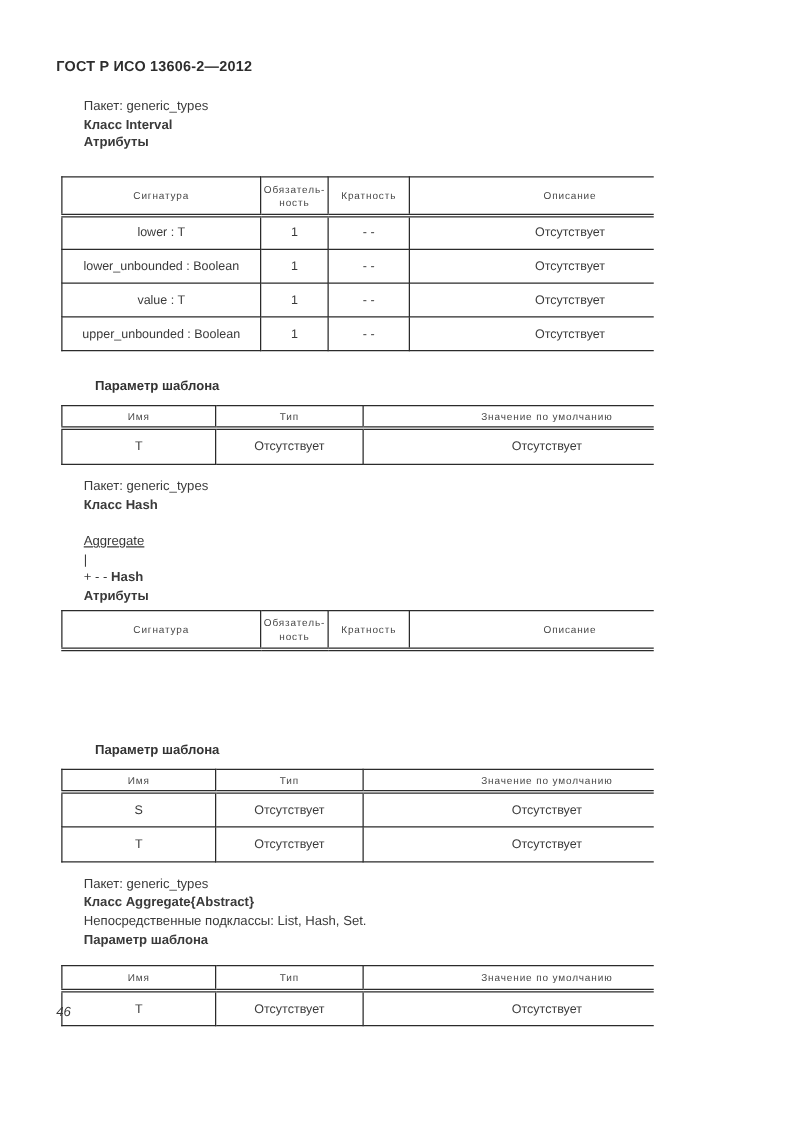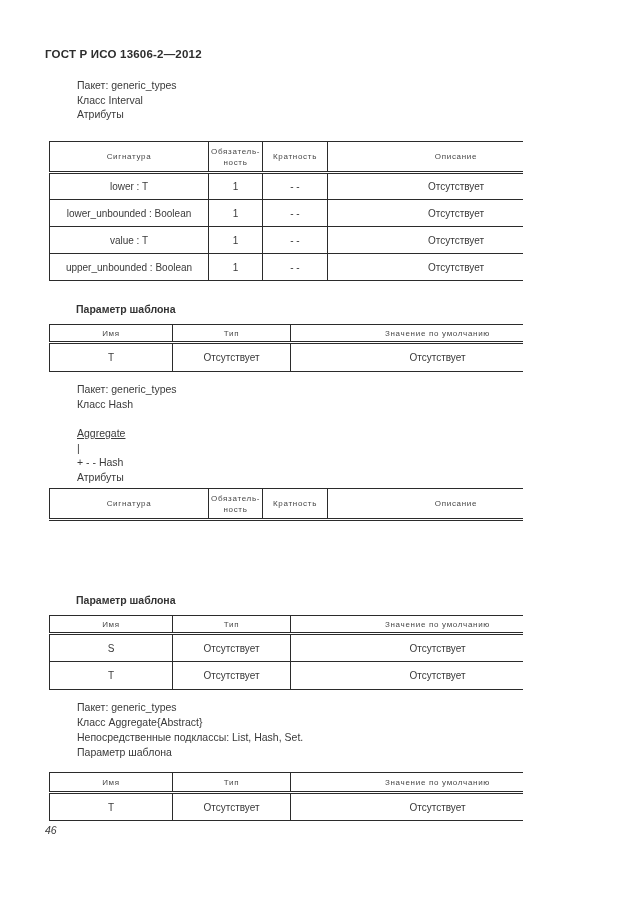--- a/index.html
+++ b/index.html
@@ -1,46 +1,46 @@
 <!DOCTYPE html>
 <html><head>
 <meta charset="utf-8">
 <style>
   * { margin:0; padding:0; box-sizing:border-box; }
   html, body { background:#ffffff; }
   .page {
     position:relative; width:523px; height:913px; background:#ffffff;
     font-family:"Liberation Sans","DejaVu Sans",sans-serif; color:#3a3a3a; overflow:hidden;
   }
-  .bold { font-weight:normal; }
+  .bold { font-weight:bold; }
   .underline { text-decoration:underline;margin-top:15px; }
   .doc-title {
     position:absolute; left:45px; top:48px;
     font-size:11.5px; font-weight:bold; color:#2d2d2d; letter-spacing:0.2px;
   }
-  .tblock { position:absolute; left:77px; font-size:10.5px; line-height:14.6px; color:#3a3a3a; }
+  .tblock { position:absolute; left:67px; font-size:10.5px; line-height:14.6px; color:#3a3a3a; }
   .tp-label { position:absolute; left:76px; font-size:10.5px; font-weight:bold; color:#333333; }
   table { position:absolute; left:49px; width:535px; border-collapse:collapse; table-layout:fixed; }
   th, td { border:1px solid #2b2b2b; }
   th {
     font-weight:normal; font-size:8px; letter-spacing:0.7px; color:#474747;
     text-align:center; vertical-align:middle; padding:1px 2px;
     border-bottom:3px double #2b2b2b; line-height:11px;
   }
   td {
     font-size:10px; color:#3a3a3a; text-align:center; vertical-align:middle;
     padding:0 8px; overflow:hidden; white-space:nowrap;
   }
   tr.h31 { height:31px; }
   tr.h18 { height:18px; }
   tr.h20 { height:20px; }
   tr.r27 { height:27px; }
   tr.r28 { height:28px; }
   tr.r29 { height:29px; }
-  .page-number { position:absolute; left:45px; top:824px; font-size:10.5px; color:#3a3a3a;font-style:italic; }
+  .page-number { position:absolute; left:45px; top:804px; font-size:10.5px; color:#3a3a3a;font-style:italic; }
 </style>
 </head>
 <body>
 
 <div class="page">
 
   <div class="doc-title">ГОСТ Р ИСО 13606-2—2012</div>
 
   <div class="tblock" style="top:78px">
     <div>Пакет: generic_types</div>

